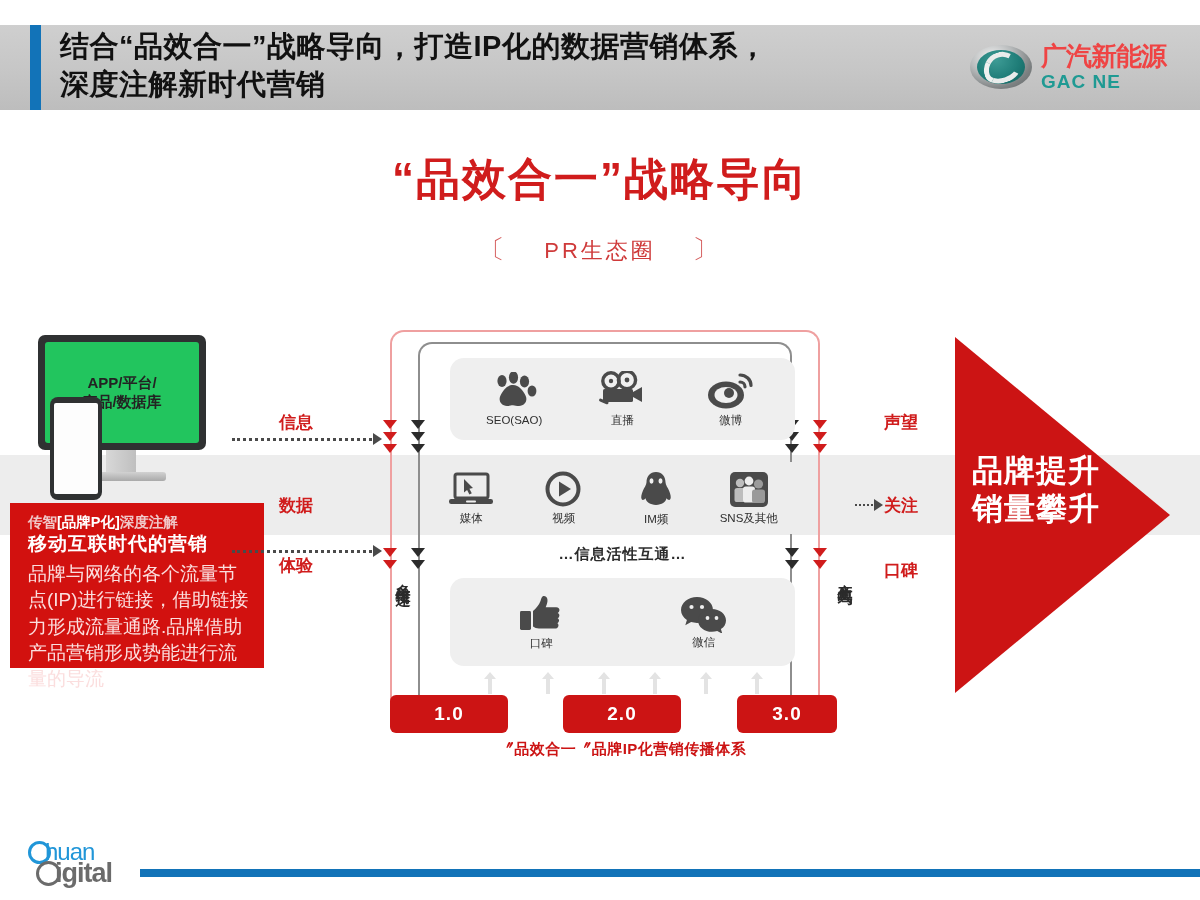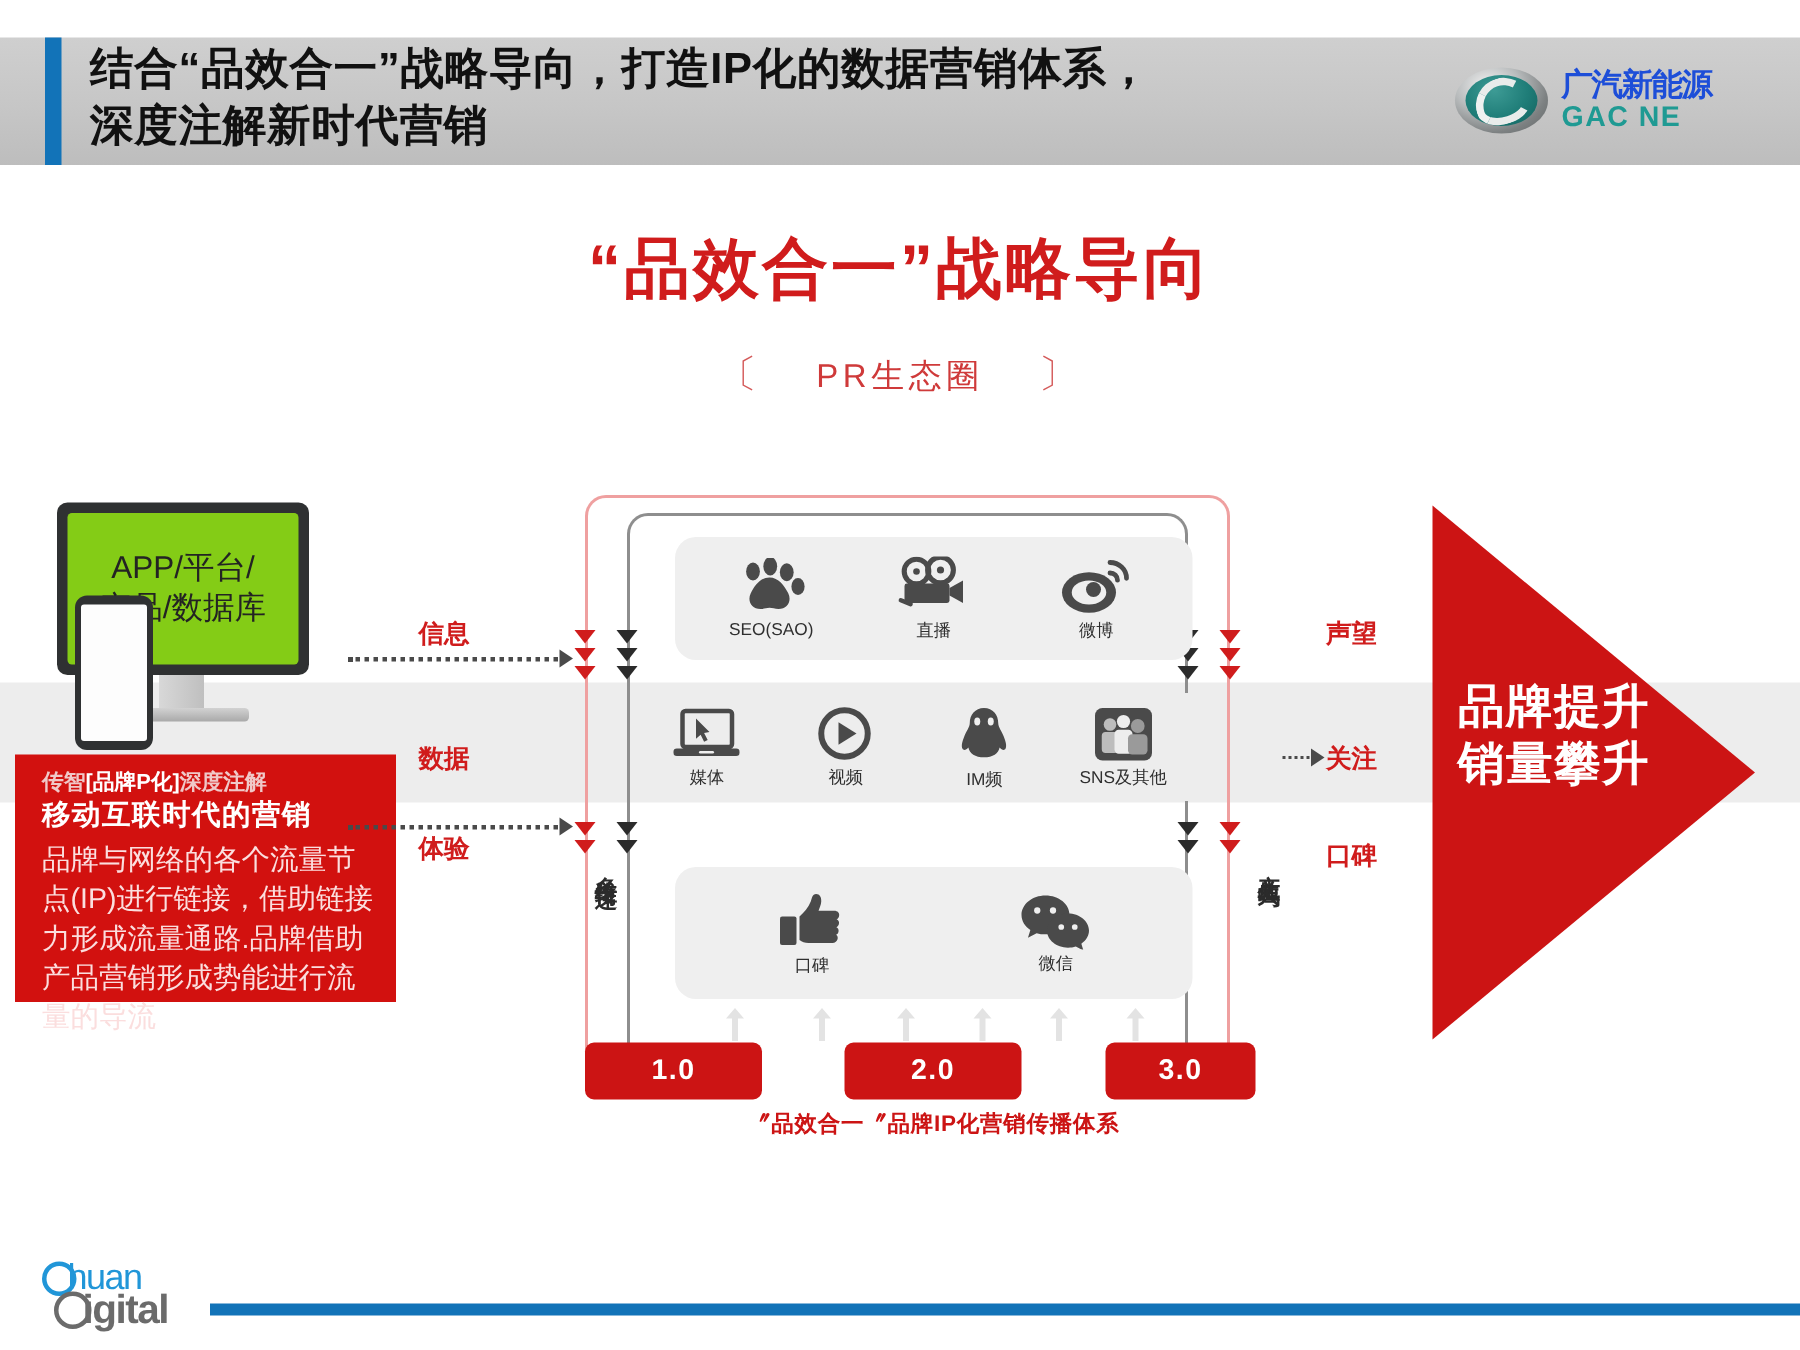--- a/index.html
+++ b/index.html
@@ -38,21 +38,21 @@
   .gac-emblem::after{
     content:"";position:absolute;left:7px;top:5px;width:48px;height:34px;border-radius:50%;
     background:radial-gradient(ellipse at 40% 30%,#3d9b95 0%,#1f7d78 55%,#12605c 100%);
   }
   .gac-emblem .g-shape{
     position:relative;z-index:2;width:27px;height:21px;
     border:5px solid #e9eceb;border-radius:50% 50% 50% 50%/60% 60% 40% 40%;
     border-left-color:#eef1f0;border-right-color:transparent;transform:rotate(-18deg);
   }
   .gac-text{display:flex;flex-direction:column;line-height:1;}
-  .gac-cn{font-size:21px;font-weight:bold;color:#1d4ed8;letter-spacing:-1px;
+  .gac-cn{font-size:26px;font-weight:bold;color:#ef4444;letter-spacing:-1px;
     font-family:Liberation Serif, serif;}
   .gac-en{font-size:19px;font-weight:bold;color:#1f9a93;letter-spacing:1px;margin-top:2px;}
 
   
   .main-title{
     position:absolute;left:0;top:150px;width:1200px;text-align:center;
     font-size:44px;font-weight:bold;color:#d01c1c;letter-spacing:2px;
   }
   .subtitle{
     position:absolute;left:0;top:232px;width:1200px;text-align:center;
@@ -65,23 +65,23 @@
     position:absolute;left:0;top:455px;width:1200px;height:80px;background:#ededed;
   }
 
   
   .device{position:absolute;left:28px;top:335px;width:185px;height:175px;}
   .monitor{
     position:absolute;left:10px;top:0;width:168px;height:115px;
     background:#2f3132;border-radius:7px;padding:7px;box-sizing:border-box;
   }
   .monitor-screen{
-    width:100%;height:100%;background:#84cc16;border-radius:3px;
+    width:100%;height:100%;background:#22c55e;border-radius:3px;
     display:flex;align-items:center;justify-content:center;text-align:center;
-    font-size:21px;font-weight:normal;color:#232323;line-height:1.25;
+    font-size:15px;font-weight:bold;color:#232323;line-height:1.25;
   }
   .monitor-neck{
     position:absolute;left:78px;top:115px;width:30px;height:22px;
     background:linear-gradient(to right,#d8d8d8,#bfbfbf);
   }
   .monitor-base{
     position:absolute;left:50px;top:137px;width:88px;height:9px;border-radius:3px;
     background:linear-gradient(to bottom,#d2d2d2,#a9a9a9);
   }
   .phone{
@@ -425,20 +425,21 @@
               <rect x="15" y="15.5" width="12" height="16" rx="2.8" fill="#ededed"></rect>
           <circle cx="30.5" cy="13" r="4.6" fill="#9a9a9a"></circle>
               <rect x="24" y="18.5" width="13" height="13.5" rx="2.8" fill="#9a9a9a"></rect>
         </g>
           </svg>
       </div>
       <div class="cap">SNS及其他</div>
     </div>
   </div>
 
+  <div class="flow-text">…信息活性互通…</div>
 
   <div class="iconrow row-bot">
     <div class="cell">
       <div class="ico">
         <svg width="46" height="40" viewBox="0 0 46 40">
             <g fill="#4a4a4a">
           <rect x="2" y="17" width="11" height="19" rx="1.4"></rect>
           <path d="M15 17c3-2.6 6-6 7.5-10 .8-2.2 1-5 3.6-5 2.4 0 3.6 2.2 3.4 5-.2 2.4-1.2 4.6-1.8 6.2h10.5c2.2 0 3.6 1.4 3.2 3.4-.2 1.1-.9 1.9-1.7 2.3 1.2.5 1.9 1.6 1.6 3-.2 1.1-.9 1.9-1.7 2.3 1.1.5 1.7 1.6 1.4 2.9-.2 1-.8 1.7-1.6 2.1.9.6 1.3 1.6 1 2.8-.3 1.6-1.7 2.6-3.5 2.6H21c-2.4 0-4.4-.7-6-2z"></path>
         </g>
           </svg>

